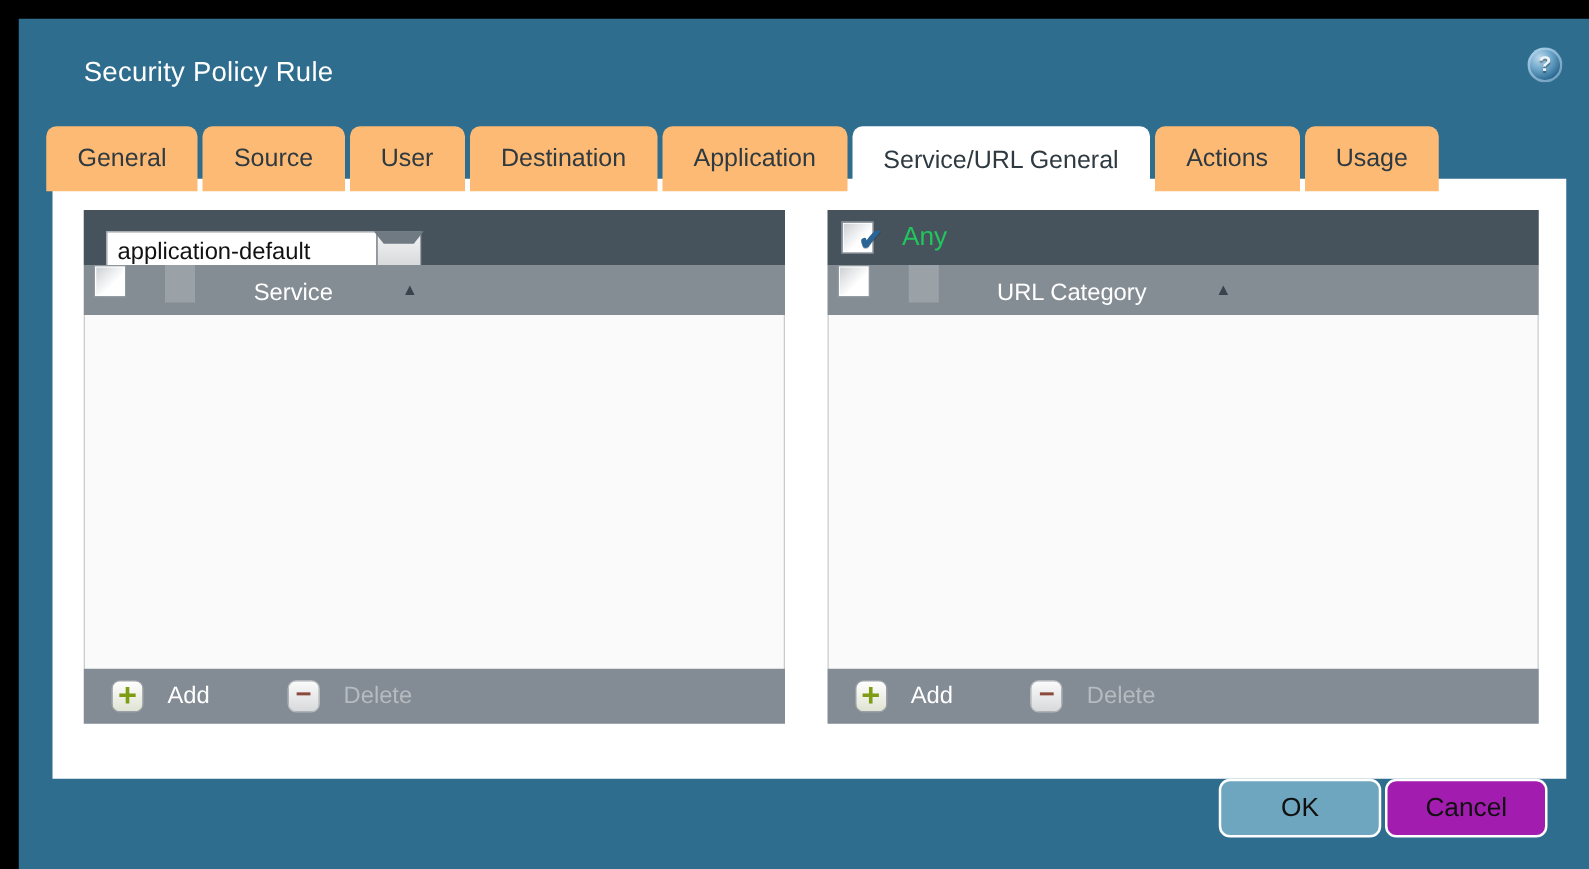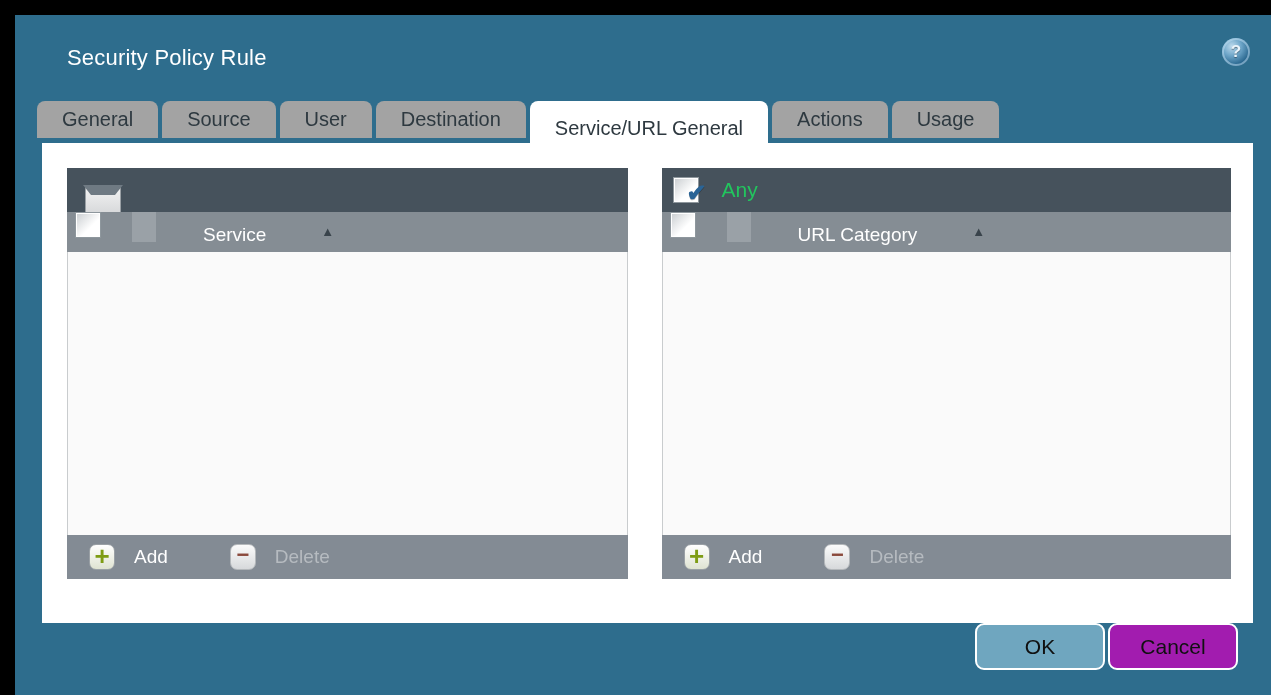--- a/index.html
+++ b/index.html
@@ -42,23 +42,23 @@
     text-shadow:0 1px 1px rgba(0,0,0,.4);
   }
   
   .tabs {
     display:flex;
     align-items:flex-start;
     padding-left:10px;
     height:54px;
   }
   .tab {
-    background:#a3a3a3;
+    background:#fdba74;
     border-radius:8px 8px 0 0;
-    height:37px;
+    height:52px;
     margin-right:4px;
     padding:0 25px;
     display:flex; align-items:center;
     font-size:20px;
     color:#2e3940;
     cursor:pointer;
     white-space:nowrap;
   }
   .tab.active {
     background:#ffffff;
@@ -244,30 +244,32 @@
   <div class="titlebar">
     <div class="title">Security Policy Rule</div>
     <div class="help-icon">?</div>
   </div>
 
   <div class="tabs">
     <div class="tab">General</div>
     <div class="tab">Source</div>
     <div class="tab">User</div>
     <div class="tab">Destination</div>
+    <div class="tab">Application</div>
     <div class="tab active">Service/URL General</div>
     <div class="tab">Actions</div>
     <div class="tab">Usage</div>
   </div>
 
   <div class="content">
 
     <div class="panel left">
       <div class="panel-toolbar">
         <div class="combo">
+          <input class="combo-input" type="text" value="application-default" style="">
           <div class="combo-btn">
             <div class="tri-down"></div>
           </div>
         </div>
       </div>
       <div class="panel-header">
         <div class="checkbox"></div>
         <div class="header-sep"></div>
         <div class="col-label">Service</div>
         <div class="sort-arrow">▲</div>

